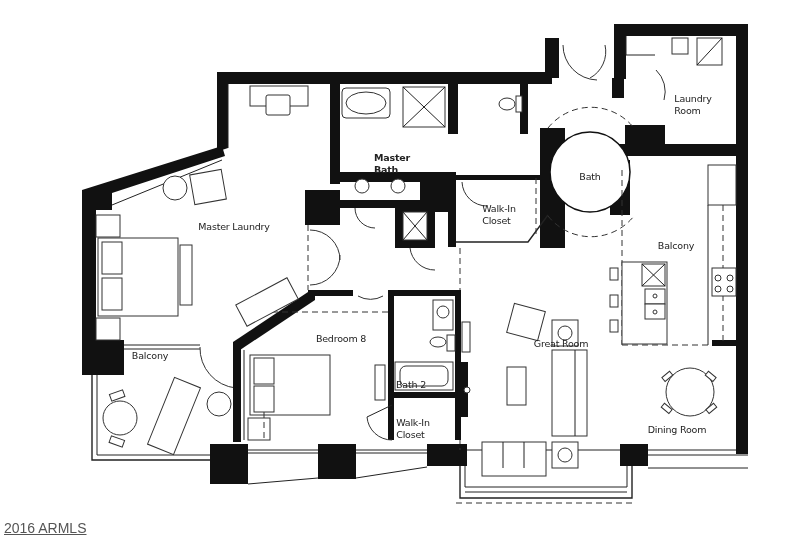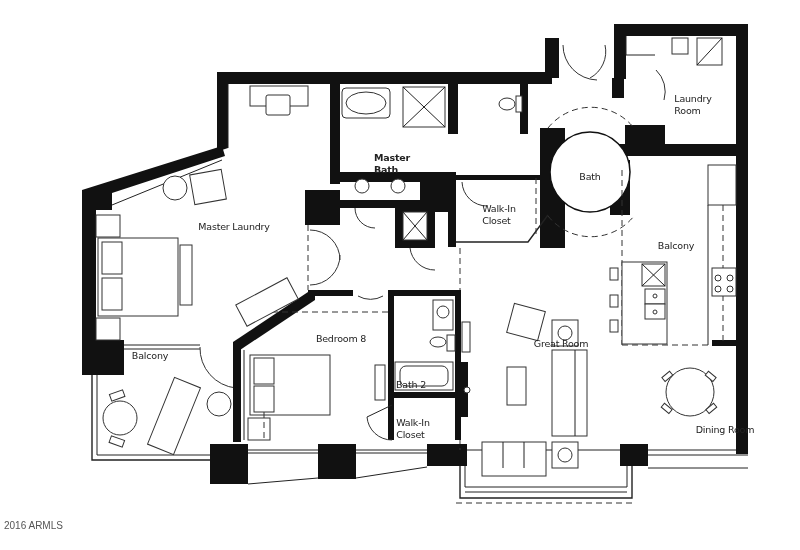--- a/index.html
+++ b/index.html
@@ -8,22 +8,22 @@
   #plan { position: absolute; left: 0; top: 0; width: 800px; height: 550px; }
   .wall { fill: #111111; }
   .thin { fill: none; stroke: #222; stroke-width: 1; }
   .thin2 { fill: none; stroke: #222; stroke-width: 1.4; }
   .dash { fill: none; stroke: #333; stroke-width: 1; stroke-dasharray: 6 4; }
   .fur { fill: #fff; stroke: #333; stroke-width: 1; }
   .door { fill: none; stroke: #333; stroke-width: 1; }
   .lbl { position: absolute; font-size: 9.5px; color: #222; text-align: left;
          line-height: 12px; white-space: pre-line; transform: translateX(-50%);
          font-family: "DejaVu Sans", sans-serif; letter-spacing: -0.2px; }
-  .copyright { position: absolute; left: 4px; top: 520px; font-size: 10px; color: #555;
-               font-family: "Liberation Sans", sans-serif; }
+  .copyright { position: absolute; left: 4px; top: 520px; font-size: 14px; color: #555;
+               font-family: "Liberation Sans", sans-serif; text-decoration: underline; }
 </style>
 </head>
 <body>
 
 <svg id="plan" viewBox="0 0 800 550" xmlns="http://www.w3.org/2000/svg">
 
   <rect class="wall" x="217" y="72" width="335" height="12"></rect>
 
   <polygon class="wall" points="217,72 228,72 228,148 222,150 217,150"></polygon>
   <polygon class="wall" points="82,190 222,146 225,156 112,193 112,210 82,210"></polygon>
@@ -223,15 +223,15 @@
 <div class="lbl" style="left:590px;top:171px;">Bath</div>
 <div class="lbl" style="left:693px;top:93px;">Laundry
 Room</div>
 <div class="lbl" style="left:676px;top:240px;">Balcony</div>
 <div class="lbl" style="left:561px;top:290px;margin-top:48px;">Great Room</div>
 <div class="lbl" style="left:341px;top:333px;">Bedroom 8</div>
 <div class="lbl" style="left:411px;top:344px;margin-top:35px;">Bath 2</div>
 <div class="lbl" style="left:150px;top:350px;">Balcony</div>
 <div class="lbl" style="left:413px;top:417px;">Walk-In
 Closet</div>
-<div class="lbl" style="left:677px;top:424px;margin-left:48px;">Dining Room</div>
+<div class="lbl" style="left:677px;top:424px;">Dining Room</div>
 
 <div class="copyright">2016 ARMLS</div>
 
 </body></html>

